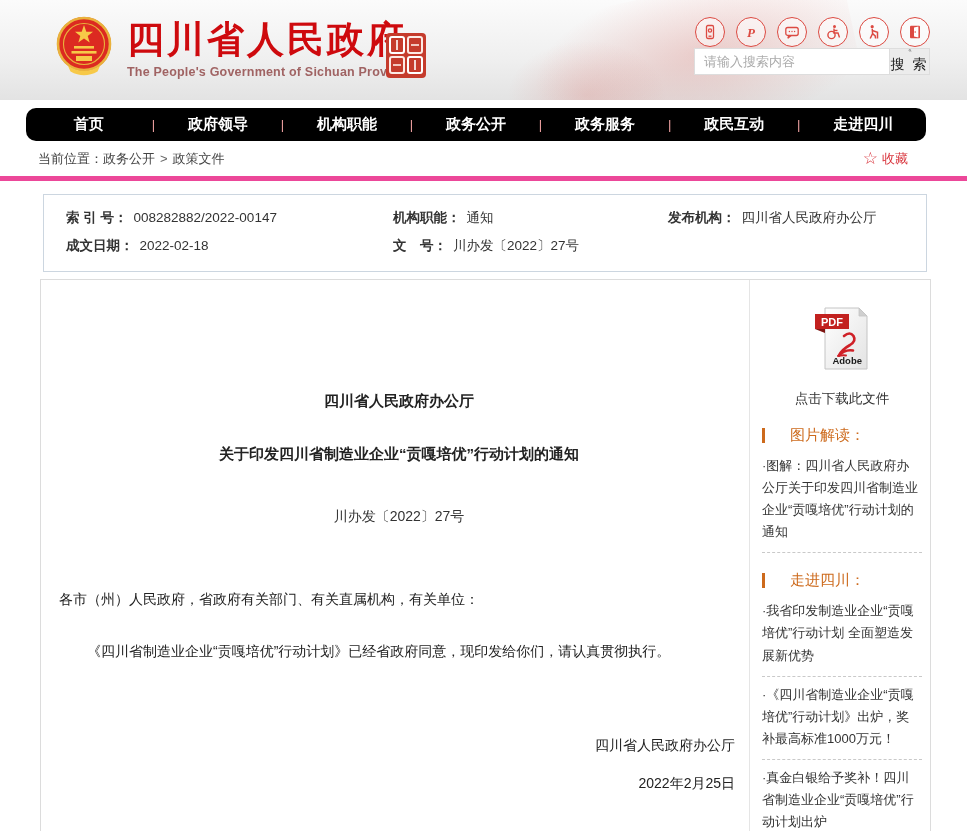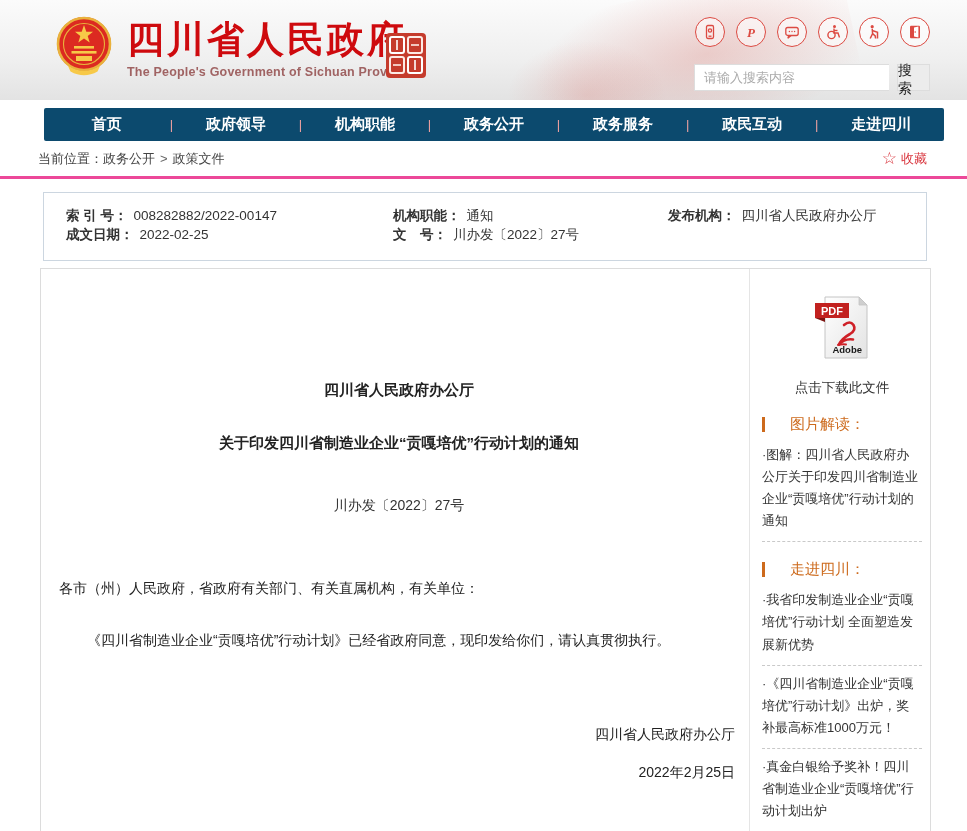--- a/index.html
+++ b/index.html
@@ -16,41 +16,41 @@
   .wm2{position:absolute;right:300px;top:40px;width:160px;height:110px;
     background:radial-gradient(ellipse at center,rgba(212,72,62,0.16),rgba(212,72,62,0) 70%);}
   .logo-row{position:absolute;left:55px;top:11px;display:flex;align-items:flex-start;}
   .site-title{margin-left:14px;padding-top:10px;}
   .site-title h1{margin:0;font-size:37px;line-height:1;color:#ce0a0e;font-weight:bold;letter-spacing:3px;}
   .site-title .sub{margin-top:7px;font-size:12.5px;color:#a06363;font-weight:bold;letter-spacing:0.2px;}
   .seal{position:absolute;left:385px;top:31px;}
   .icon-row{position:absolute;right:37px;top:17px;display:flex;gap:11px;}
   .circ-icon{width:30px;height:30px;border-radius:50%;border:1.6px solid #dc4a42;color:#dc4a42;
     display:flex;align-items:center;justify-content:center;background:rgba(255,255,255,0.55);box-sizing:border-box;cursor:pointer;}
-  .search-row{position:absolute;right:37px;top:64px;display:flex;width:236px;height:27px;gap:8px;}
+  .search-row{position:absolute;right:37px;top:48px;display:flex;width:236px;height:27px;}
   .search-input{flex:1;border:1px solid #ddd;border-right:none;background:#fff;padding:0 9px;
     font-size:13px;color:#555;outline:none;font-family:inherit;}
   .search-input::placeholder{color:#aaa;}
   .search-btn{width:63px;background:#ececec;border:1px solid #ddd;display:flex;align-items:center;
     justify-content:center;gap:4px;font-size:14px;color:#222;cursor:pointer;letter-spacing:2px;flex-direction:column;}
   
-  .nav{margin:8px auto 0 44px;width:900px;height:33px;background:#0c4a6e;border-radius:2px;
+  .nav{margin:8px auto 0 26px;width:900px;height:33px;background:#000000;border-radius:10px;
     display:flex;align-items:center;}
   .nav-item{flex:1;text-align:center;color:#fff;font-size:15px;font-weight:bold;cursor:pointer;text-decoration:none;}
   .nav-sep{color:#eda0a0;font-size:13px;}
   
-  .crumb-bar{height:35px;display:flex;align-items:center;padding:0 40px 0 38px;
-    border-bottom:3px solid #ec4899;font-size:13px;color:#444;}
+  .crumb-bar{height:35px;display:flex;align-items:center;padding:0 59px 0 38px;
+    border-bottom:5px solid #ec4899;font-size:13px;color:#444;}
   .crumb-bar a{color:#444;text-decoration:none;cursor:pointer;}
   .crumb-sep{margin:0 5px;color:#666;}
   .fav{margin-left:auto;color:#d9363e;display:flex;align-items:center;gap:4px;font-size:13px;cursor:pointer;}
   .fav .star{font-size:17px;line-height:1;}
   
   .meta-box{margin:13px 0 0 43px;width:884px;box-sizing:border-box;border:1px solid #ccd6e0;background:#fff;
-    padding:14px 0 16px 22px;display:grid;grid-template-columns:327px 275px 1fr;row-gap:1px;font-size:13.5px;}
+    padding:14px 0 16px 22px;display:grid;grid-template-columns:327px 275px 1fr;row-gap:10px;font-size:13.5px;}
   .meta-cell{display:flex;align-items:baseline;}
   .meta-label{font-weight:bold;color:#333;white-space:pre;}
   .meta-value{color:#333;margin-left:6px;}
   
   .main-box{margin:7px 0 0 40px;width:891px;height:566px;box-sizing:border-box;border:1px solid #dcdcdc;
     background:#fff;display:flex;overflow:hidden;}
   .doc-main{width:708px;box-sizing:border-box;padding:0 10px 0 18px;font-size:14px;color:#222;}
   .doc-org{margin-top:112px;text-align:center;font-weight:bold;font-size:15px;}
   .doc-title{margin-top:34px;text-align:center;font-weight:bold;font-size:15px;}
   .doc-number{margin-top:44px;text-align:center;font-size:14px;color:#333;}
@@ -202,21 +202,21 @@
   <div class="meta-cell">
     <span class="meta-label">机构职能：</span>
     <span class="meta-value">通知</span>
   </div>
   <div class="meta-cell">
     <span class="meta-label">发布机构：</span>
     <span class="meta-value">四川省人民政府办公厅</span>
   </div>
   <div class="meta-cell">
     <span class="meta-label">成文日期：</span>
-    <span class="meta-value">2022-02-25</span>
+    <span class="meta-value">2022-02-18</span>
   </div>
   <div class="meta-cell">
     <span class="meta-label">文　号：</span>
     <span class="meta-value">川办发〔2022〕27号</span>
   </div>
 </div>
 
 <div class="main-box">
 
   <div class="doc-main">

